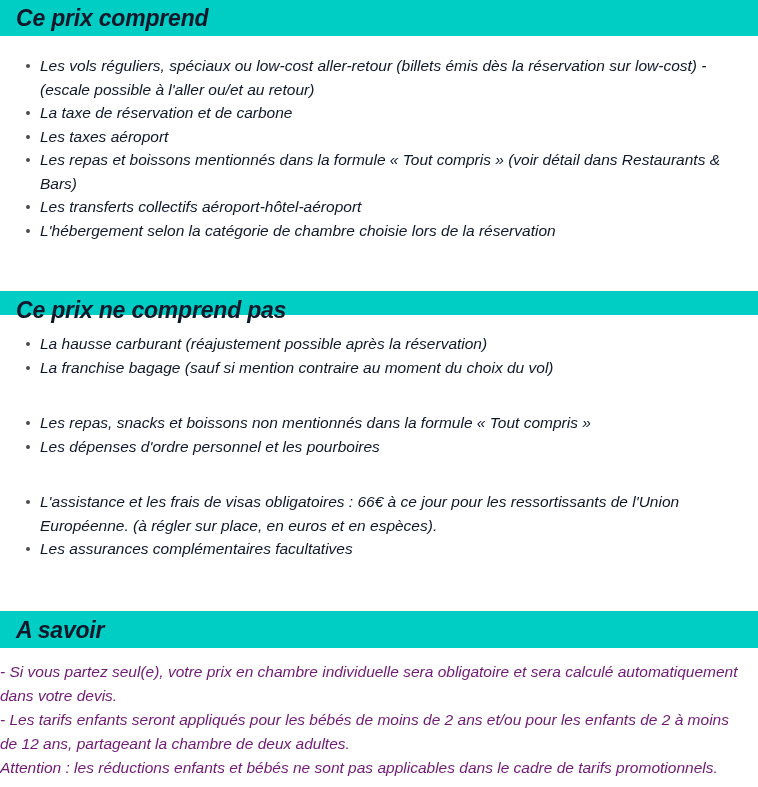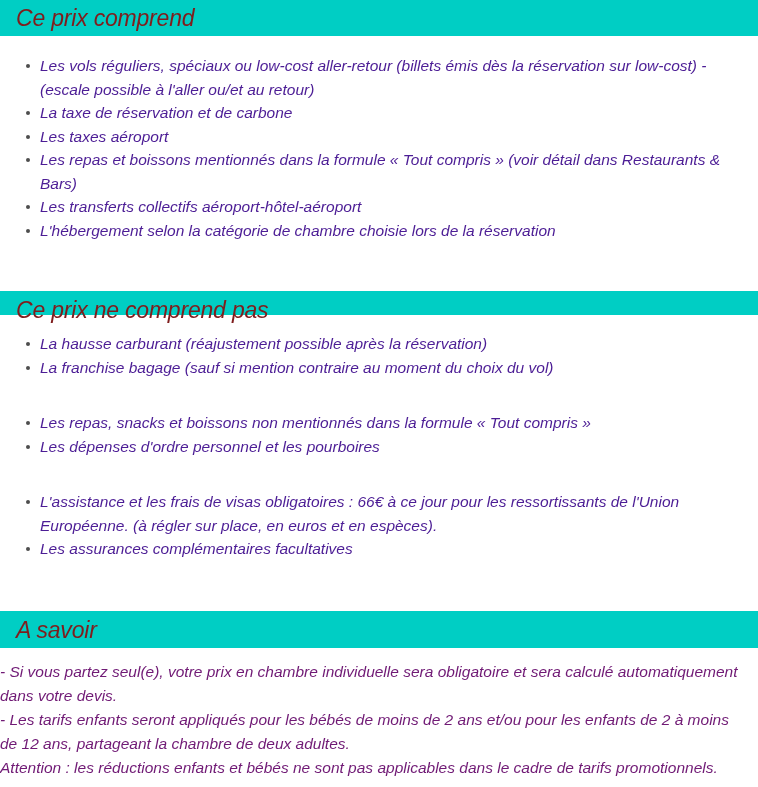--- a/index.html
+++ b/index.html
@@ -16,23 +16,23 @@
   }
 
   .page {
     width: 758px;
     position: relative;
   }
 
   
   .section-header {
     background: #00cec4;
-    color: #7f1d1d;
+    color: #0f172a;
     font-style: italic;
-    font-weight: normal;
+    font-weight: bold;
     font-size: 23px;
     line-height: 1;
     letter-spacing: -0.2px;
     padding: 7px 0 8px 16px;
     box-sizing: border-box;
   }
   .section-header.h1 { height: 36px; }
   .section-header.h2 { height: 24px; padding-top: 8px; }
   .section-header.h3 { height: 37px; padding-top: 8px; }
 
@@ -40,21 +40,21 @@
   .bullet-list {
     margin: 0;
     padding: 0;
     list-style: none;
   }
   .bullet-item {
     position: relative;
     font-style: italic;
     font-size: 15.5px;
     line-height: 23.5px;
-    color: #4c1d95;
+    color: #0f172a;
     padding-left: 40px;
     padding-right: 8px;
     margin: 0;
   }
   .bullet-item::before {
     content: "";
     position: absolute;
     left: 26px;
     top: 10px;
     width: 4px;

